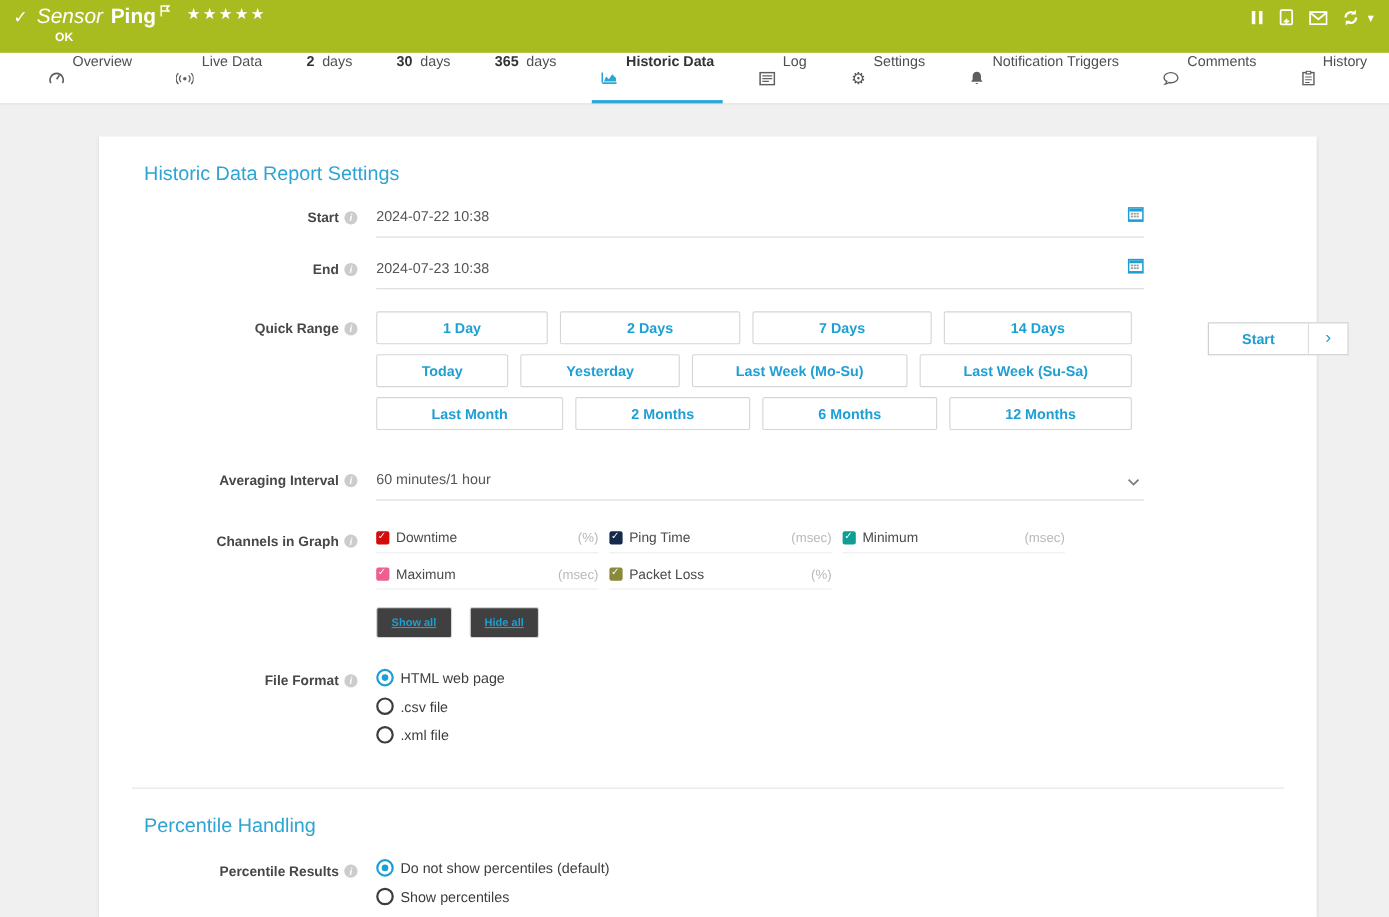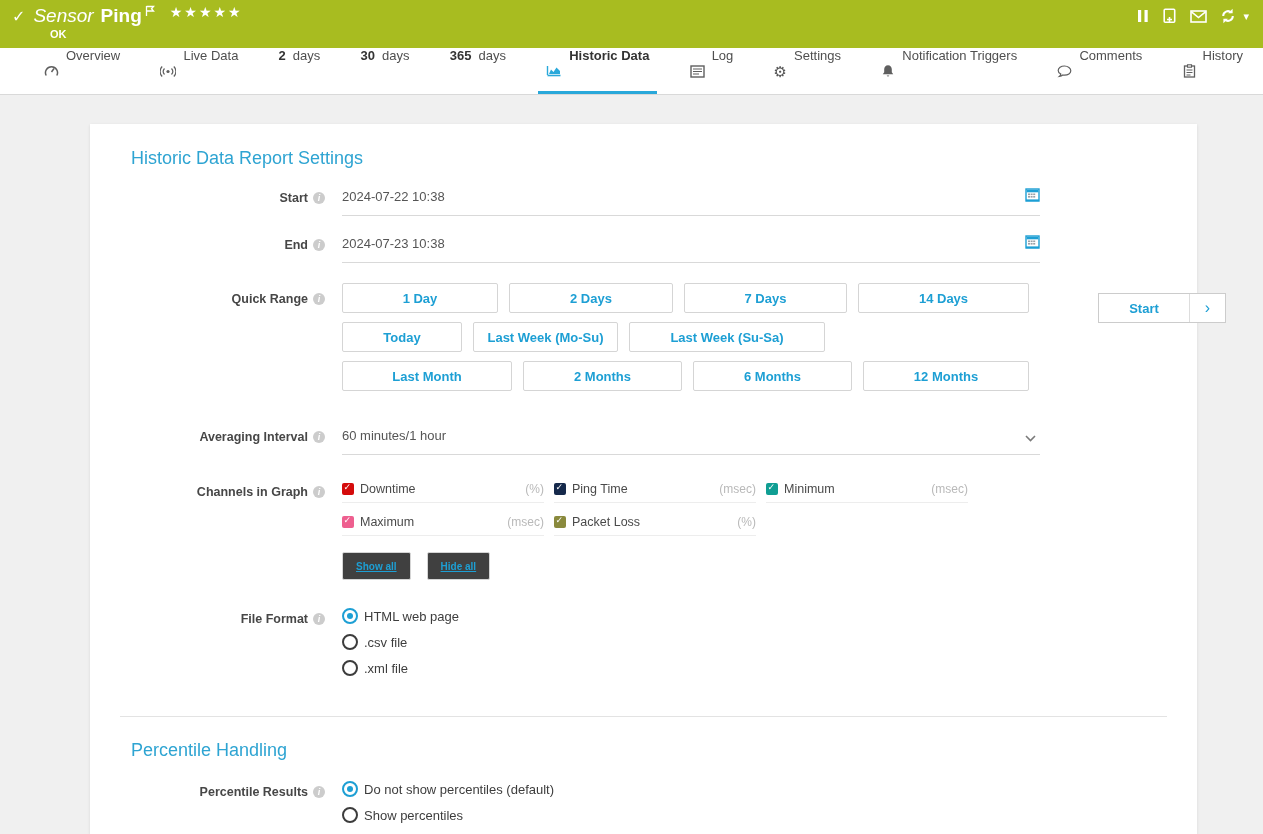--- a/index.html
+++ b/index.html
@@ -273,20 +273,21 @@
       </div>
       <div class="fwrap">
         <div class="qr-row qr1">
           <button class="qb">1 Day</button>
           <button class="qb">2 Days</button>
           <button class="qb">7 Days</button>
           <button class="qb">14 Days</button>
         </div>
         <div class="qr-row qr2">
           <button class="qb">Today</button>
+          <button class="qb">Yesterday</button>
           <button class="qb">Last Week (Mo-Su)</button>
           <button class="qb">Last Week (Su-Sa)</button>
         </div>
         <div class="qr-row qr3">
           <button class="qb">Last Month</button>
           <button class="qb">2 Months</button>
           <button class="qb">6 Months</button>
           <button class="qb">12 Months</button>
         </div>
       </div>

